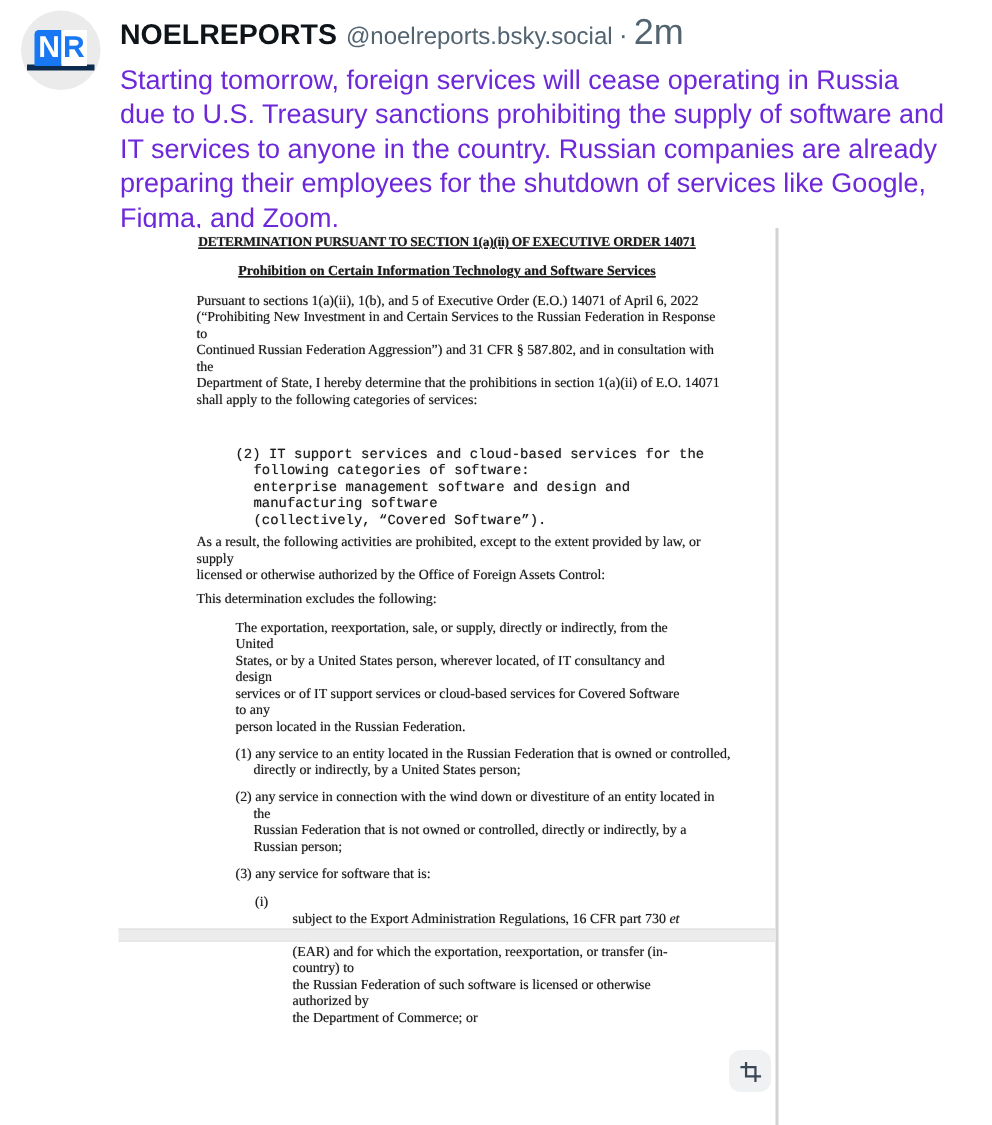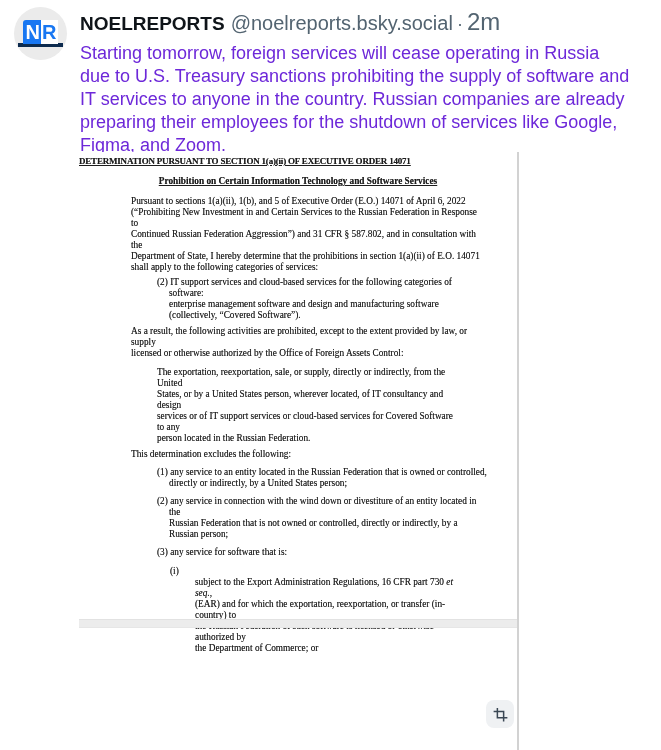--- a/index.html
+++ b/index.html
@@ -12,43 +12,43 @@
   .nr-logo{display:flex;justify-content:center;align-items:flex-end;margin-top:13px;}
   .nr-n{background:#1877f2;color:#ffffff;font-weight:800;font-size:20px;line-height:23px;
         padding:1px 2px 0 3px;border-radius:3px 0 0 0;letter-spacing:-1px;}
   .nr-r{color:#1877f2;background:#ffffff;font-weight:800;font-size:20px;line-height:23px;
         padding:1px 3px 0 1px;letter-spacing:-1px;}
   .nr-bar{width:45px;height:4px;background:#0d2b4e;margin:-1px auto 0;}
 
   .content{margin-left:80px;padding-top:8px;}
   .header-line{white-space:nowrap;}
   .author-name{font-weight:700;font-size:19px;color:#0f1419;cursor:pointer;}
-  .author-handle{font-weight:400;font-size:20px;color:#536471;margin-left:6px;cursor:pointer;text-align:right;}
+  .author-handle{font-weight:400;font-size:16px;color:#536471;margin-left:6px;cursor:pointer;text-align:right;}
   .dot-sep{font-size:18px;color:#536471;margin:0 4px;}
   .timestamp{font-size:24px;color:#536471;}
 
   .post-body{margin-top:6px;font-size:18px;line-height:23px;color:#6d28d9;
              white-space:pre-line;width:575px;}
 
   
   .doc-image{position:absolute;left:79px;top:152px;width:438px;height:598px;
              background:#ffffff;border-right:2px solid #d2d2d2;cursor:pointer;
              font-family:"Liberation Serif",serif;color:#1c1c1c;
              text-shadow:0 0 0.6px rgba(40,40,40,0.65);}
   .doc-image *{font-family:"Liberation Serif",serif;}
   .dline{white-space:pre-line;font-size:9.3px;line-height:11px;}
-  .dh1{margin-top:4px;text-align:left;font-weight:700;font-size:9px;line-height:11px;
+  .dh1{margin-top:4px;text-align:center;font-weight:700;font-size:9px;line-height:11px;
        text-decoration:underline;letter-spacing:-0.2px;white-space:nowrap;overflow:hidden;}
   .dh2{margin-top:9px;text-align:center;font-weight:700;font-size:9.3px;line-height:11px;
        text-decoration:underline;}
   .dpara{margin-top:5px;padding-left:52px;padding-right:32px;}
   .p1{margin-top:9px;}
   .ditem{padding-left:90px;padding-right:30px;text-indent:-12px;}
   .it1{margin-top:6px;}
-  .it2{margin-top:4px;}
+  .it2{margin-top:24px;font-family:Liberation Mono, monospace;}
   .dresult{margin-top:5px;}
   .dquote{margin-top:8px;padding-left:78px;padding-right:60px;}
   .dexcl{margin-top:5px;}
   .ex1{margin-top:7px;}
   .ex2{margin-top:7px;}
   .ex3{margin-top:7px;}
   .dsub{position:relative;padding-left:116px;padding-right:48px;}
   .dsub .sub-label{position:absolute;left:91px;top:0;font-size:9.3px;line-height:11px;}
   .sub-i{margin-top:8px;}
   .ital{font-style:italic;}
@@ -92,26 +92,26 @@
 Department of State, I hereby determine that the prohibitions in section 1(a)(ii) of E.O. 14071
 shall apply to the following categories of services:</div>
 
   <div class="dline ditem it2">(2) IT support services and cloud-based services for the following categories of software:
 enterprise management software and design and manufacturing software
 (collectively, “Covered Software”).</div>
 
   <div class="dline dpara dresult">As a result, the following activities are prohibited, except to the extent provided by law, or supply
 licensed or otherwise authorized by the Office of Foreign Assets Control:</div>
 
+  <div class="dline dpara dexcl">This determination excludes the following:</div>
+
   <div class="dline dquote">The exportation, reexportation, sale, or supply, directly or indirectly, from the United
 States, or by a United States person, wherever located, of IT consultancy and design
 services or of IT support services or cloud-based services for Covered Software to any
 person located in the Russian Federation.</div>
-
-  <div class="dline dpara dexcl">This determination excludes the following:</div>
 
   <div class="dline ditem ex1">(1) any service to an entity located in the Russian Federation that is owned or controlled,
 directly or indirectly, by a United States person;</div>
   <div class="dline ditem ex2">(2) any service in connection with the wind down or divestiture of an entity located in the
 Russian Federation that is not owned or controlled, directly or indirectly, by a
 Russian person;</div>
   <div class="dline ditem ex3">(3) any service for software that is:</div>
 
   <div class="dline dsub sub-i">
     <span class="sub-label">(i)</span><span>subject to the Export Administration Regulations, 16 CFR part 730 </span><span class="ital">et seq.</span><span>,

